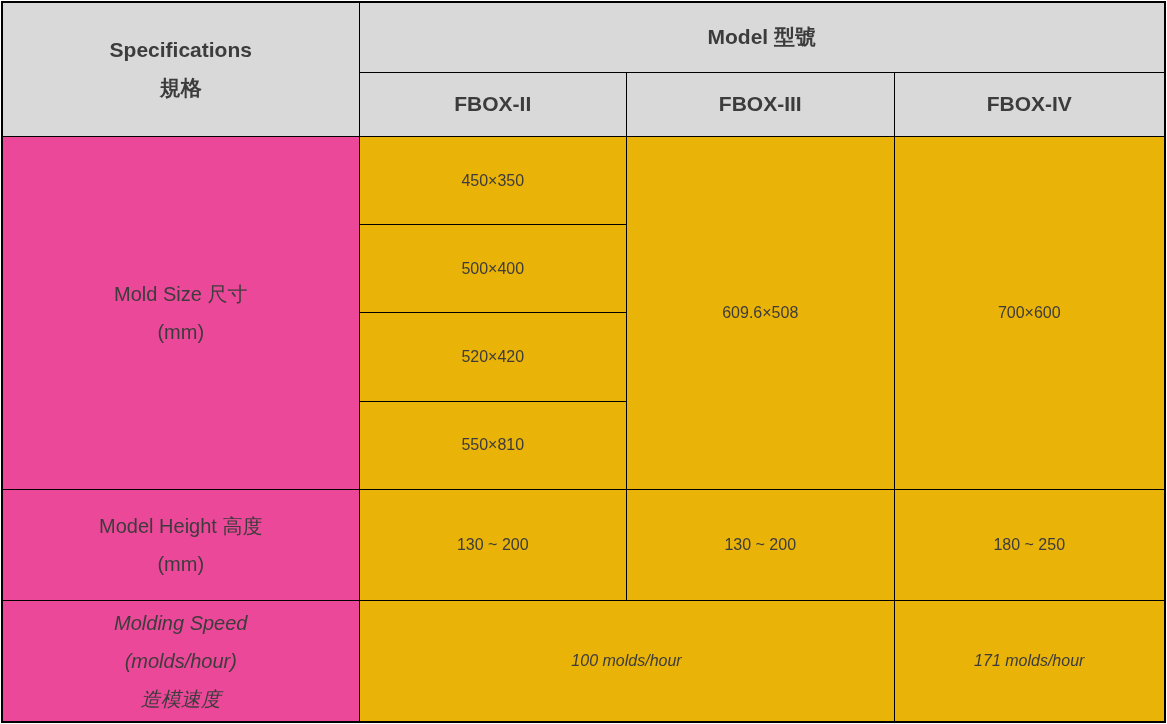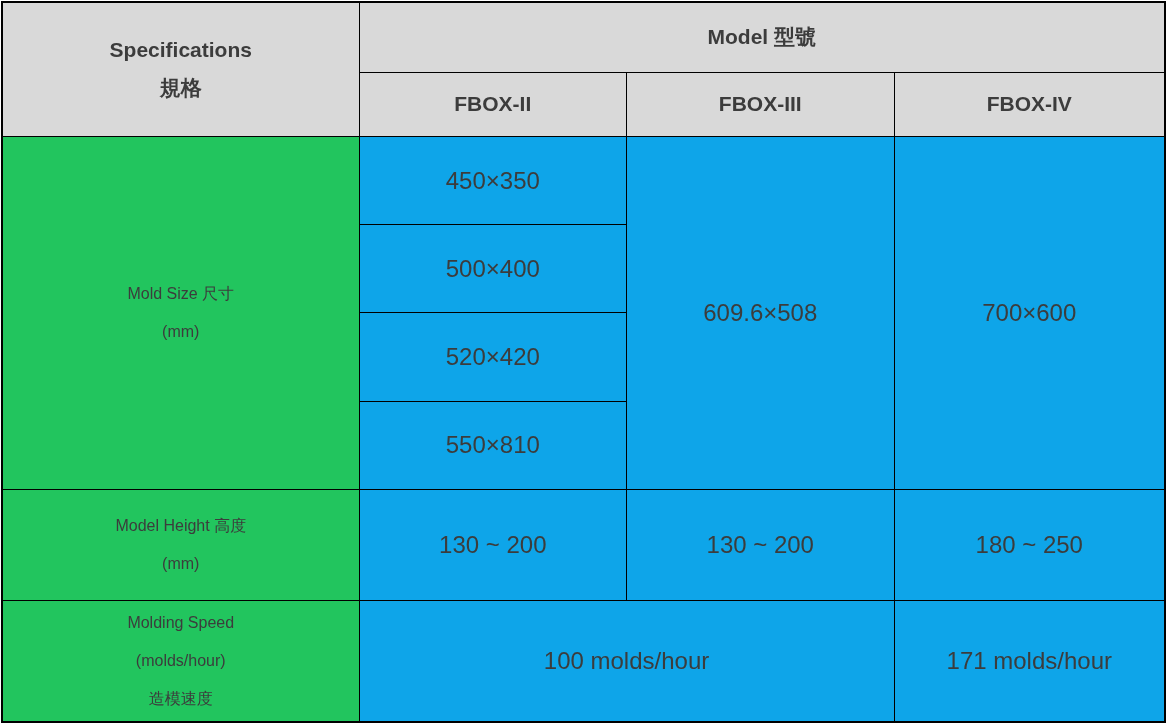--- a/index.html
+++ b/index.html
@@ -26,28 +26,28 @@
   .spec-table {
     border: 2px solid #000000;
   }
   th.hdr {
     background: #d9d9d9;
     font-size: 21px;
     font-weight: 600;
     line-height: 38px;
   }
   td.cell {
-    background: #0ea5e9;
-    font-size: 24px;
+    background: #eab308;
+    font-size: 16px;
     font-weight: 400;
     line-height: 38px;
   }
   td.label-cell {
-    background: #22c55e;
-    font-size: 16px;
+    background: #ec4899;
+    font-size: 20px;
     font-weight: 400;
     line-height: 38px;
   }
   
   col.c-spec  { width: 30.7%; }
   col.c-fbox2 { width: 23.0%; }
   col.c-fbox3 { width: 23.0%; }
   col.c-fbox4 { width: 23.3%; }
 </style>
 </head>
@@ -98,21 +98,21 @@
   <tr style="height:106px;">
     <td class="label-cell">
       <div>Model Height 高度</div>
       <div>(mm)</div>
     </td>
     <td class="cell">130 ~ 200</td>
     <td class="cell">130 ~ 200</td>
     <td class="cell">180 ~ 250</td>
   </tr>
 
-  <tr style="height:114px;">
+  <tr style="height:114px;font-style:italic;">
     <td class="label-cell">
       <div>Molding Speed</div>
       <div>(molds/hour)</div>
       <div>造模速度</div>
     </td>
     <td class="cell" colspan="2">100 molds/hour</td>
     <td class="cell">171 molds/hour</td>
   </tr>
 </tbody>
   </table>

